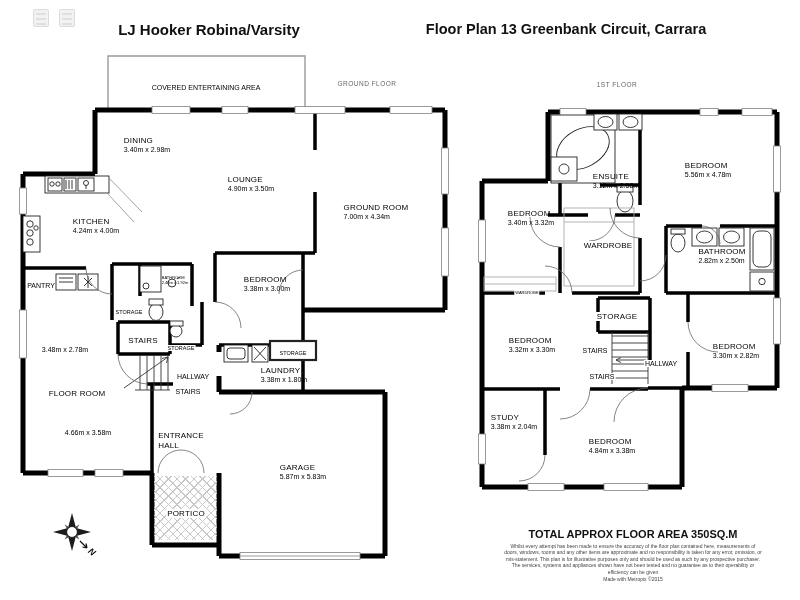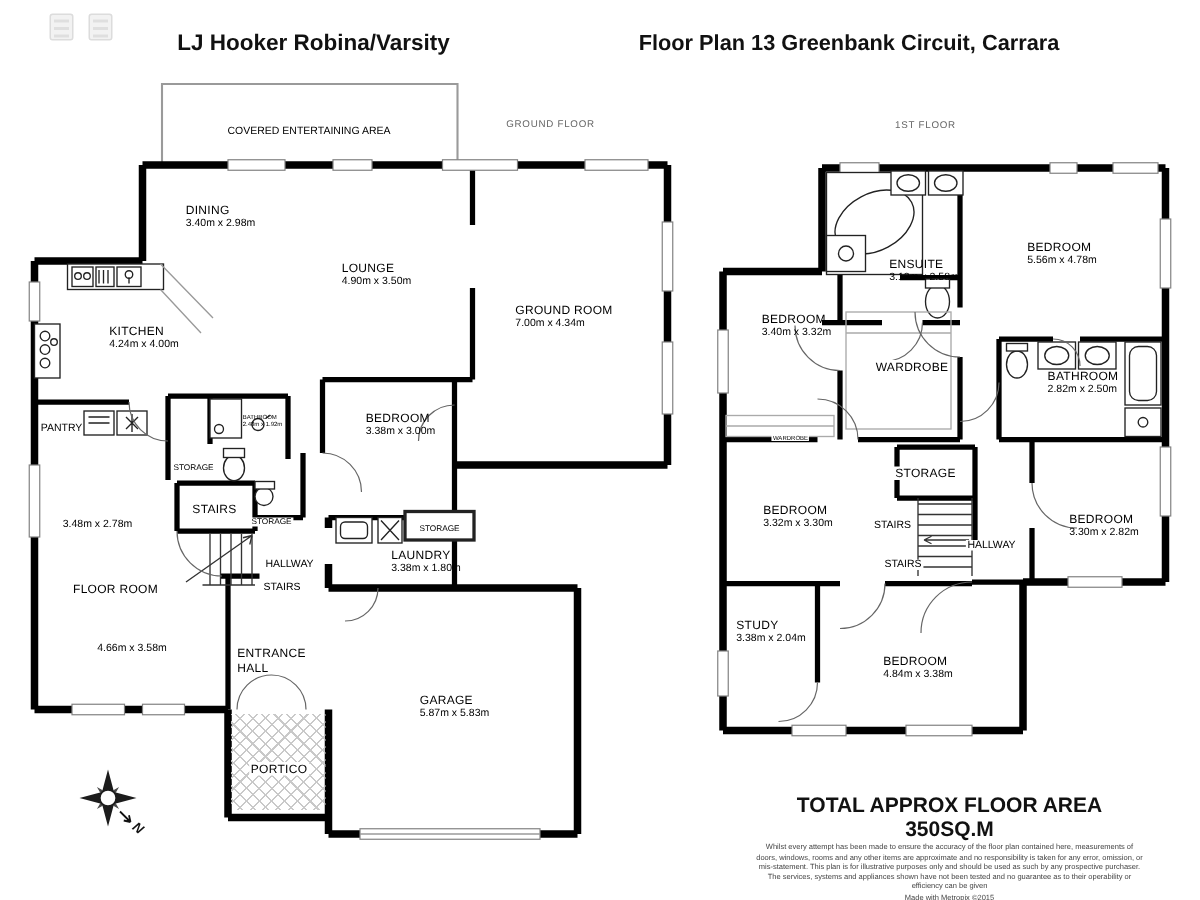--- a/index.html
+++ b/index.html
@@ -14,21 +14,21 @@
   .rd{font-size:7px;}
   .s7{font-size:7px;} .s6{font-size:5.5px;} .s4{font-size:4px;}
   .boxed{background:#fff;padding:0 1px;}
   .hatch{position:absolute;left:154px;top:476px;width:63px;height:64px;
     background:
       repeating-linear-gradient(45deg,transparent 0 5px,#c9c9c9 5px 6px),
       repeating-linear-gradient(-45deg,transparent 0 5px,#c9c9c9 5px 6px);}
   .nlbl{position:absolute;transform:translate(-50%,-50%) rotate(38deg);font-weight:700;font-style:italic;
         font-size:9px;color:#111;}
   .footer{position:absolute;left:504px;top:528px;width:258px;text-align:center;color:#111;}
-  .f1{font-weight:700;font-size:14px;line-height:1.15;text-align:center;}
+  .f1{font-weight:700;font-size:11px;line-height:1.15;text-align:center;}
   .fd{font-size:5px;color:#444;line-height:1.3;margin-top:2px;}
   .fc{font-size:5px;color:#444;margin-top:1px;}
   .ficon{position:absolute;width:14px;height:16px;border:1px solid #dcdcdc;background:#f2f2f2;border-radius:2px;}
   .ficon i{display:block;margin:3px 2px 0 2px;height:2px;background:#dfdfdf;}
 </style>
 </head>
 <body>
 
 <div id="canvas">
 

